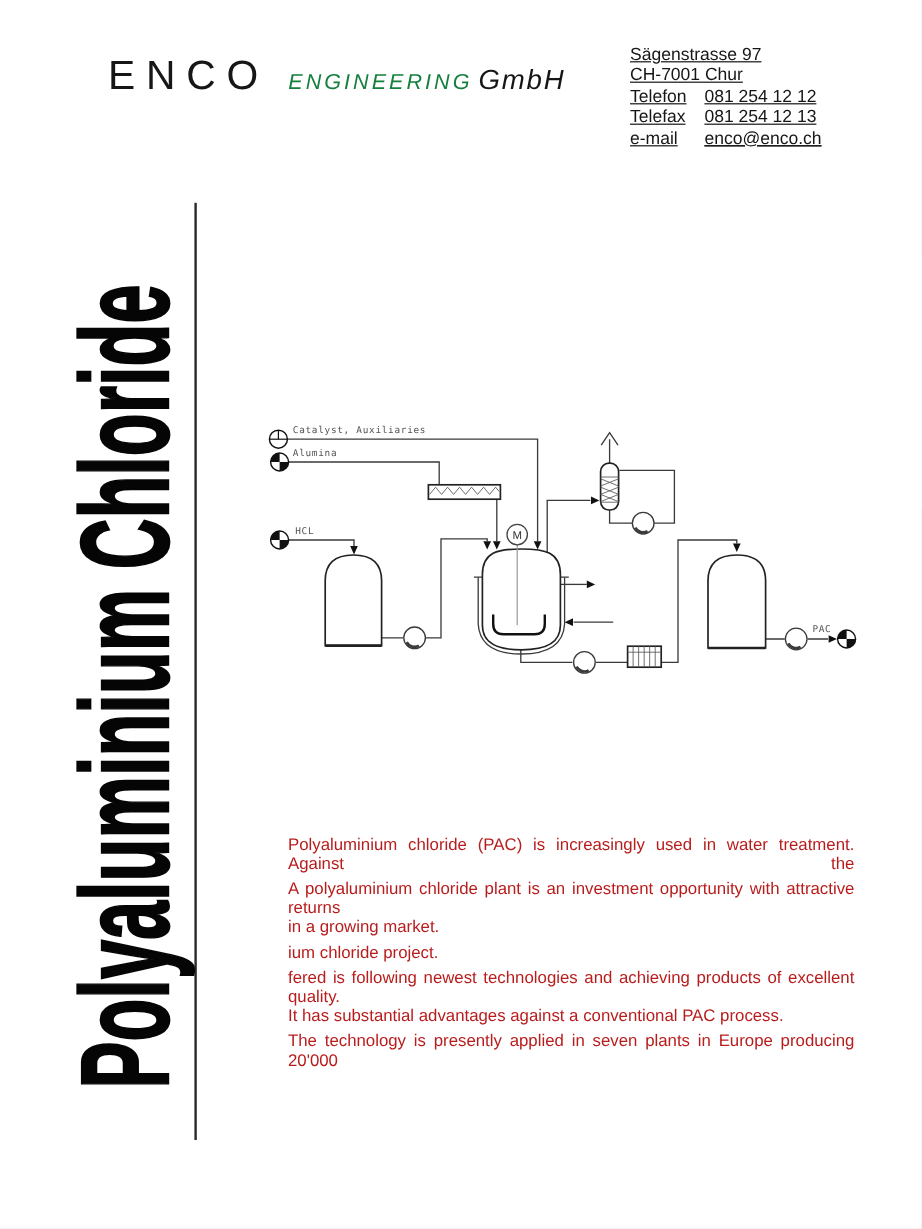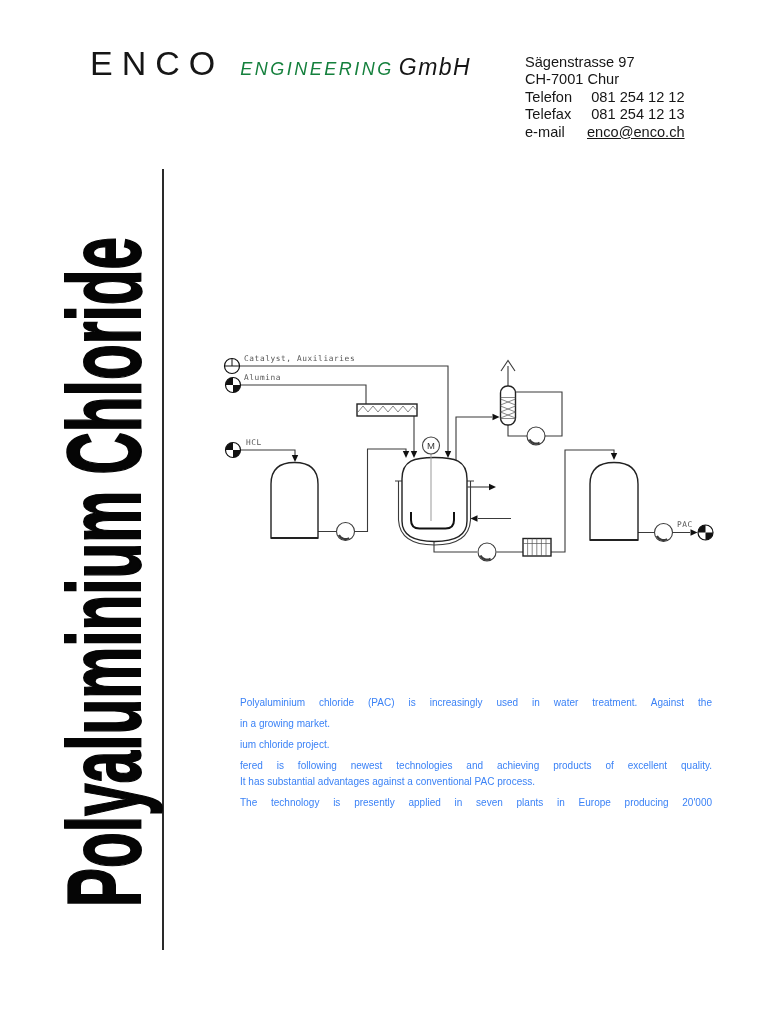--- a/index.html
+++ b/index.html
@@ -5,42 +5,42 @@
   html,body{margin:0;padding:0;background:#e8e8e8;}
   .page{position:relative;width:768px;height:1024px;background:#ffffff;overflow:hidden;
         font-family:"Liberation Sans",sans-serif;color:#111;margin:0 auto;}
 
   
   .brand{position:absolute;left:90px;top:44px;display:flex;align-items:baseline;white-space:nowrap;}
   .brand .enco{font-size:34px;letter-spacing:9px;color:#161616;}
   .brand .eng{font-size:18px;font-style:italic;letter-spacing:2.5px;margin-left:16px;color:#15803d;}
   .brand .legal{font-size:23px;font-style:italic;letter-spacing:1.5px;margin-left:5px;color:#161616;}
 
-  .address{position:absolute;left:525px;top:54px;font-size:14.6px;line-height:17.4px;color:#161616;}
-  .addr-row{display:flex;justify-content:space-between;}
+  .address{position:absolute;left:525px;top:38px;font-size:14.6px;line-height:17.4px;color:#161616;text-decoration:underline;}
+  .addr-row{display:flex;}
   .addr-row .lbl{width:62px;flex:0 0 62px;}
   .addr-row .val.u{text-decoration:underline;}
 
   
   .vrule{position:absolute;left:162px;top:169px;width:1.5px;height:781px;background:#2a2a2a;}
   .vtitle-svg{position:absolute;left:55px;top:230px;}
   .vtitle-svg text{font-family:"Liberation Sans",sans-serif;font-weight:bold;fill:#050505;stroke:#050505;}
 
   
   .diagram{position:absolute;left:220px;top:340px;}
   .p{fill:none;stroke:#3a3a3a;stroke-width:1.1;}
   .v{fill:#fff;stroke:#222;stroke-width:1.4;}
   .thick{stroke:#222;stroke-width:2.2;}
   .ah{fill:#111;stroke:none;}
   .dlabel{font-family:"DejaVu Sans Mono",monospace;font-size:7.8px;letter-spacing:0.6px;fill:#555;}
   .mlabel{font-family:"Liberation Sans",sans-serif;font-size:9.5px;fill:#333;text-anchor:middle;}
   .hatch{stroke:#555;stroke-width:0.7;fill:none;}
 
   
-  .bodytext{position:absolute;left:240px;top:695px;width:472px;font-size:10px;line-height:16px;color:#3b82f6;}
+  .bodytext{position:absolute;left:240px;top:695px;width:472px;font-size:14px;line-height:16px;color:#b91c1c;}
   .para{margin:0 0 5px 0;}
   .ln{white-space:normal;}
   .ln.just{text-align:justify;text-align-last:justify;-moz-text-align-last:justify;}
 </style>
 </head>
 <body>
 
 <div class="page">
 
   <div class="brand">
@@ -170,20 +170,21 @@
     <use href="#pump" x="663.5" y="532.5"></use>
     <use href="#conn" x="705.5" y="532.5"></use>
     <text class="dlabel" x="677" y="527">PAC</text>
   </svg>
 
   <main class="bodytext" id="paragraphs">
       <div class="para">
         <div class="ln just">Polyaluminium chloride (PAC) is increasingly used in water treatment. Against the</div>
       </div>
       <div class="para">
+        <div class="ln just">A polyaluminium chloride plant is an investment opportunity with attractive returns</div>
         <div class="ln">in a growing market.</div>
       </div>
       <div class="para">
         <div class="ln">ium chloride project.</div>
       </div>
       <div class="para">
         <div class="ln just">fered is following newest technologies and achieving products of excellent quality.</div>
         <div class="ln">It has substantial advantages against a conventional PAC process.</div>
       </div>
       <div class="para">

